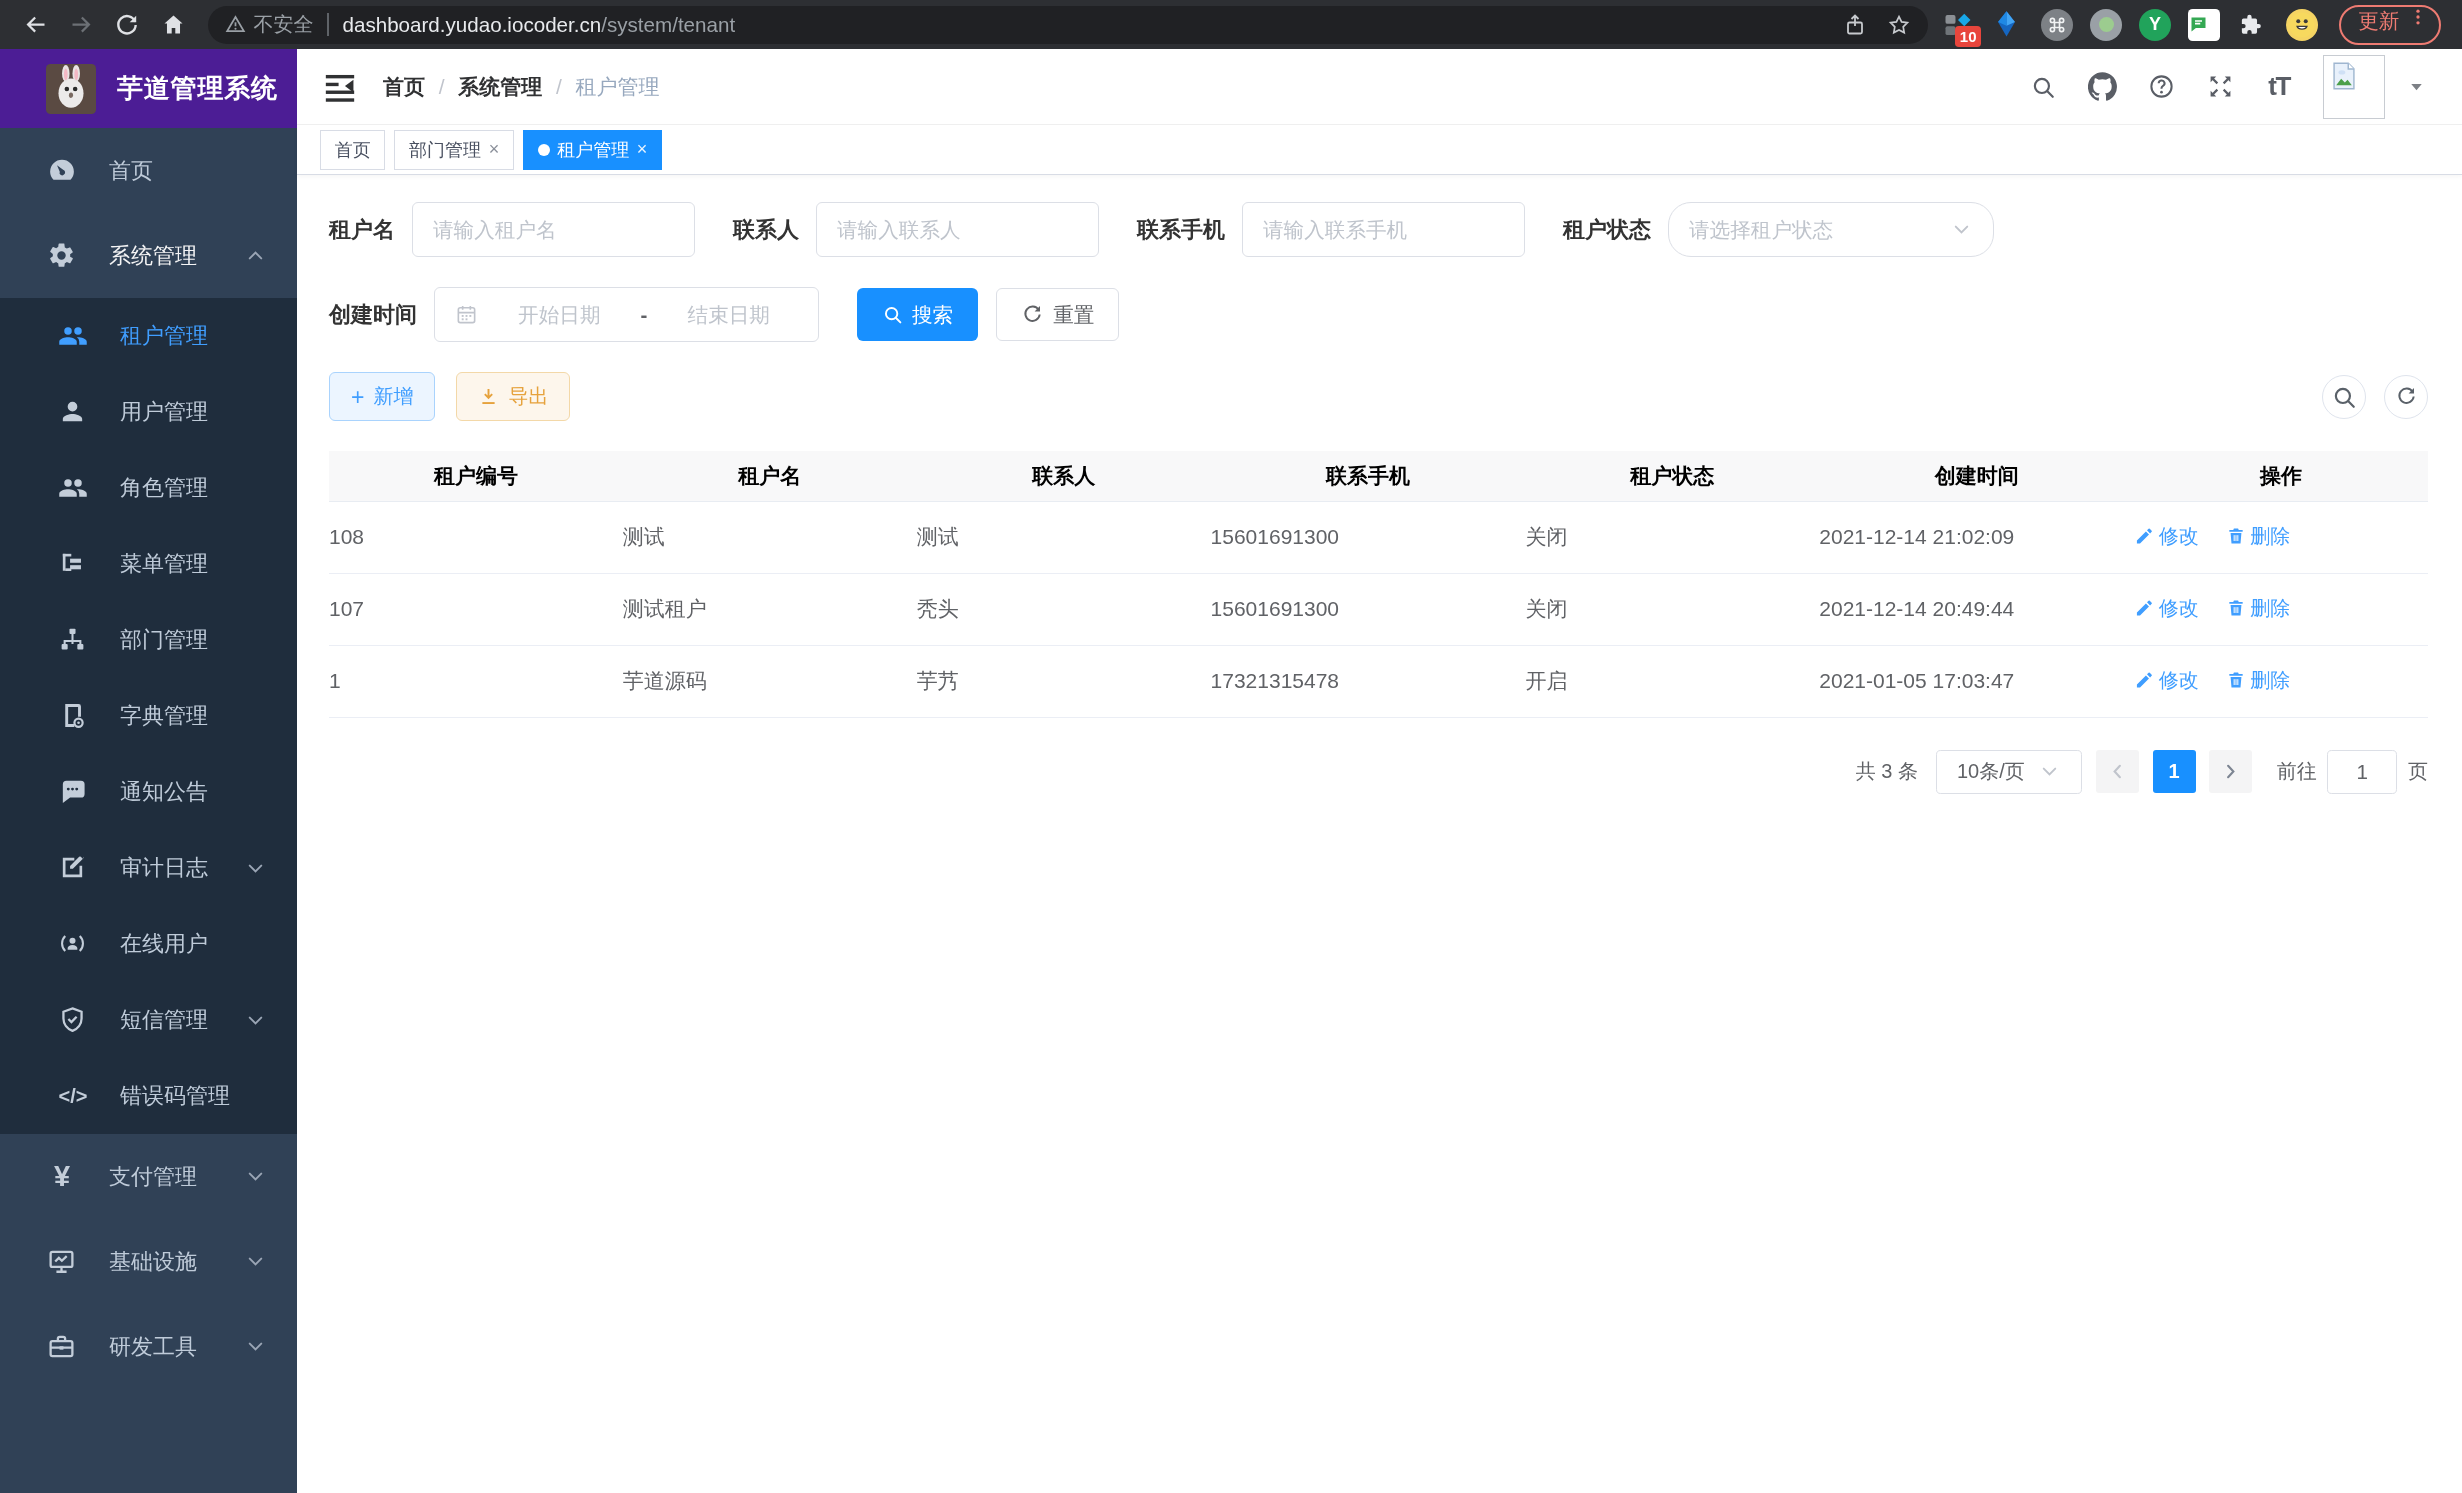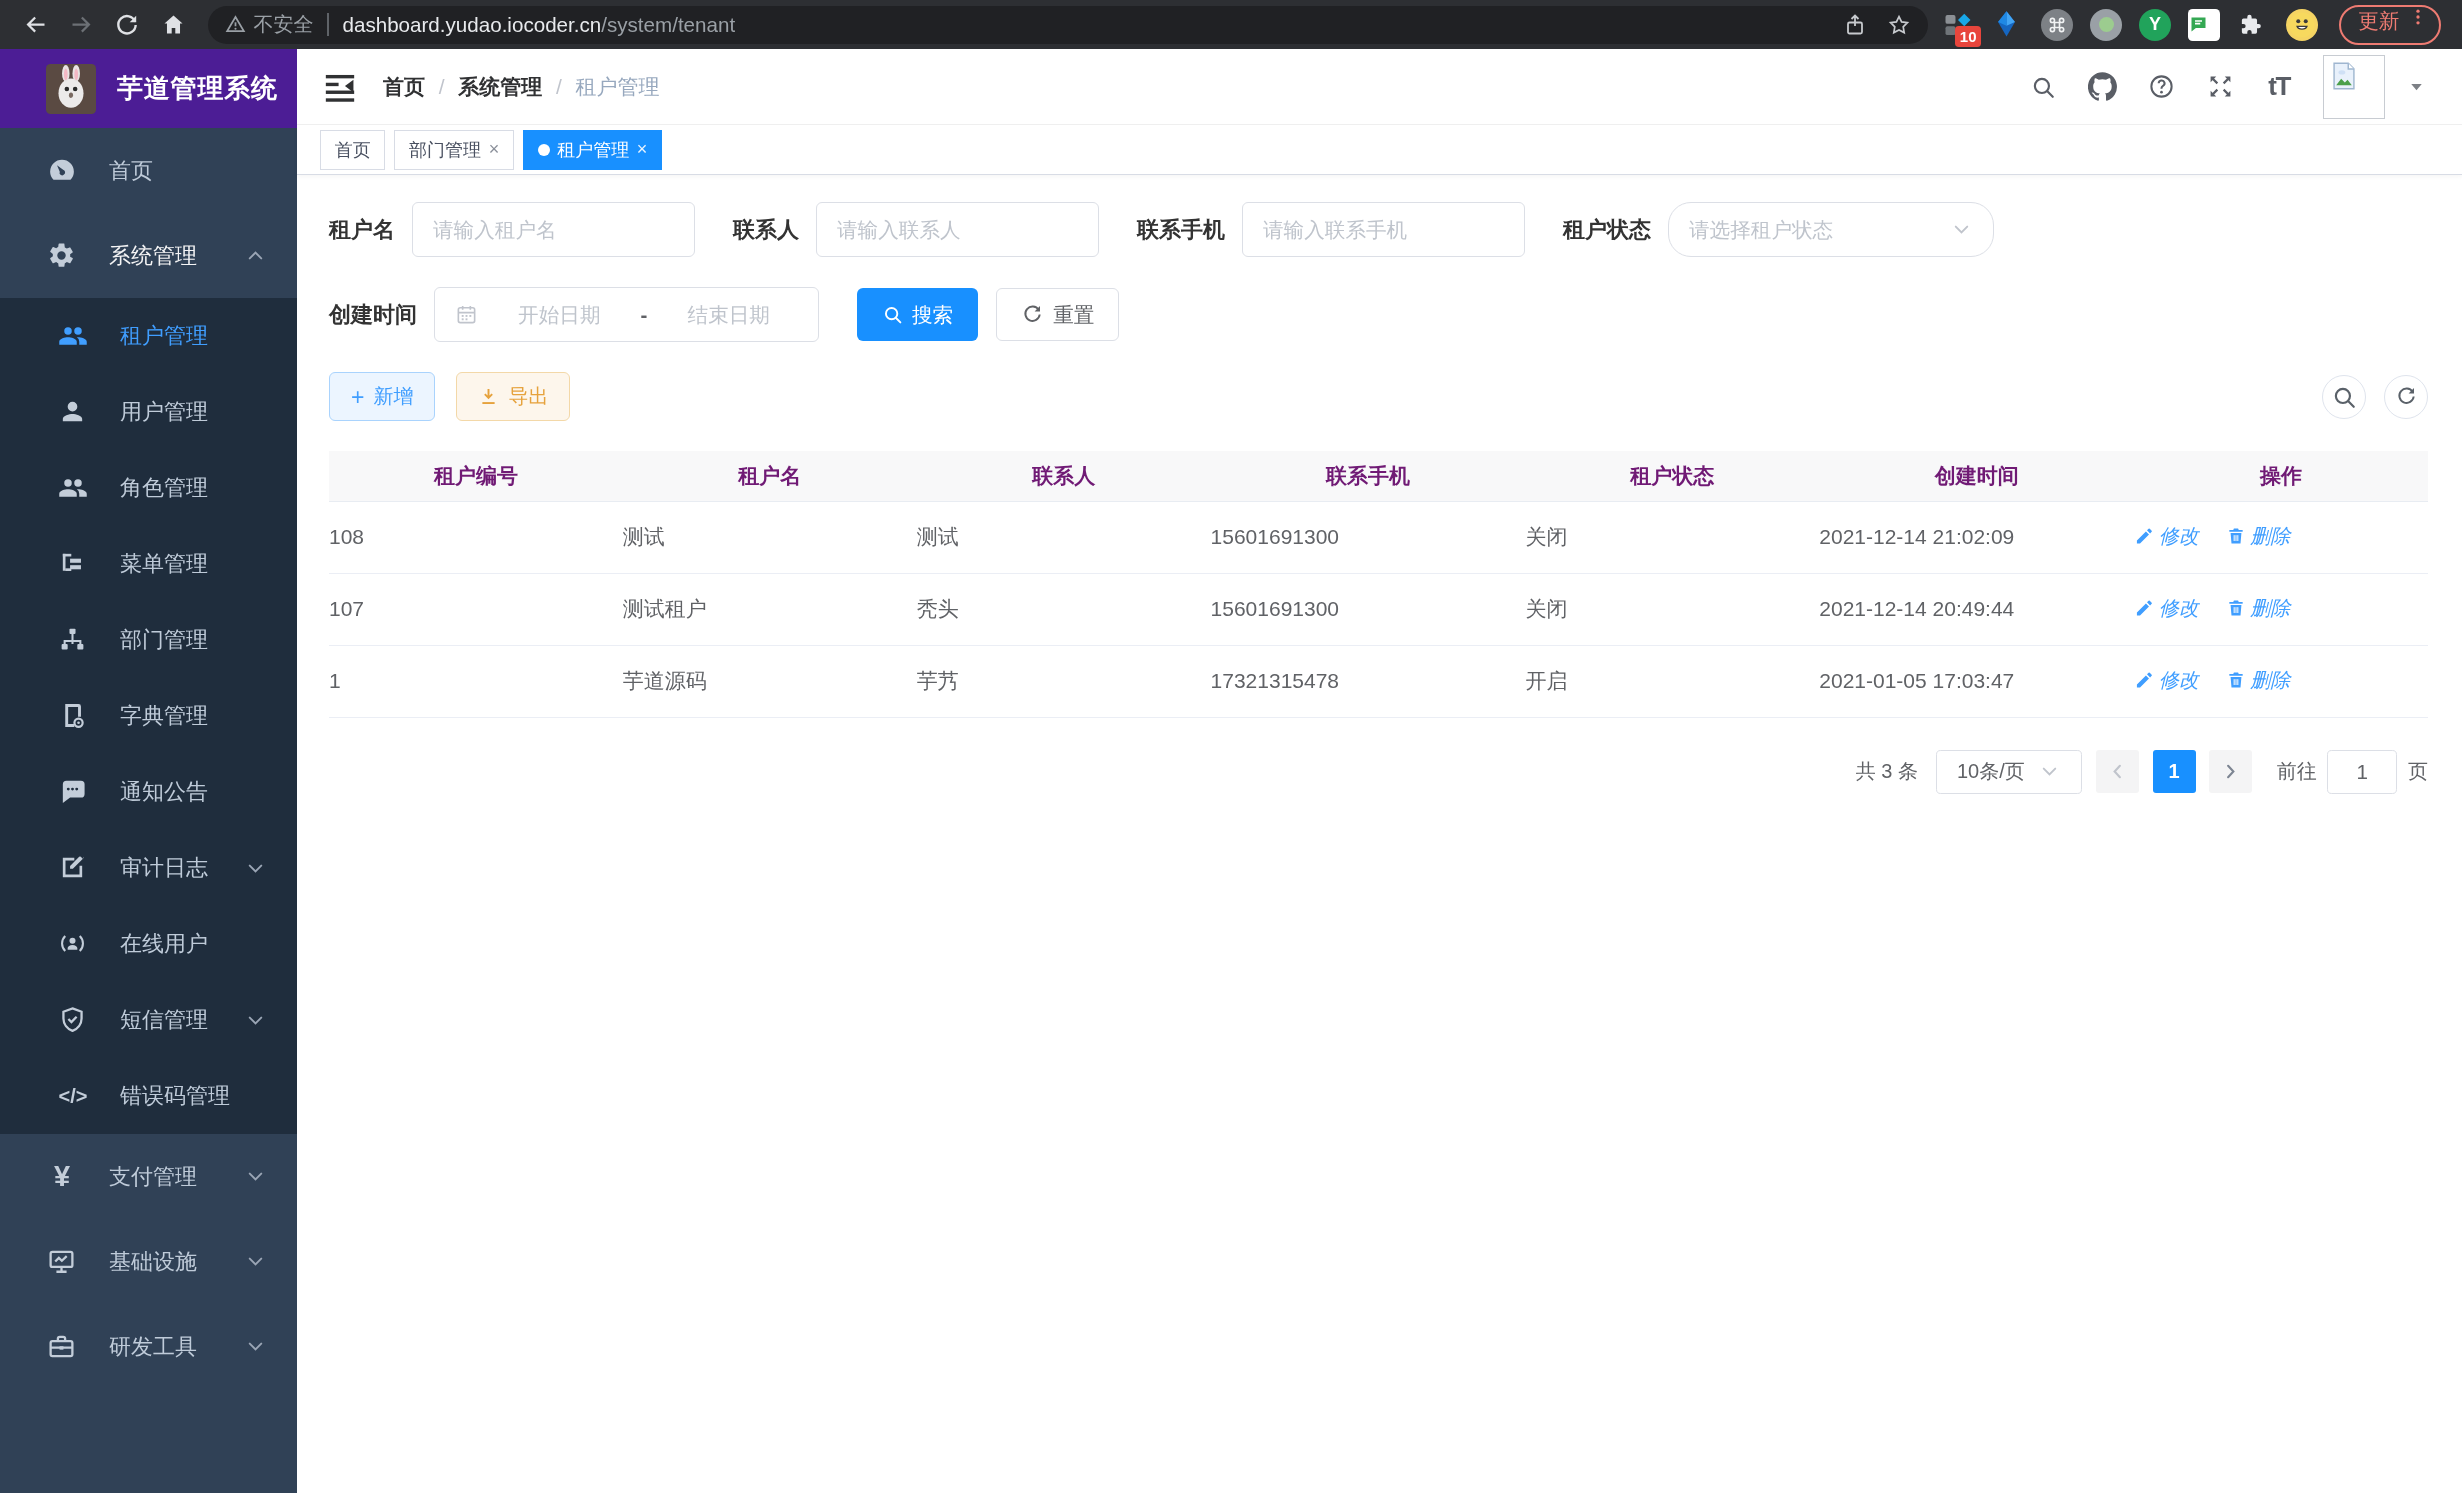--- a/index.html
+++ b/index.html
@@ -85,23 +85,23 @@
   .btn-plain { background:#fff; border-color:#dcdfe6; color:#606266; margin-left:18px; }
   .toolbar { display:flex; align-items:center; margin-bottom:30px; }
   .btn-sm { height:49px; font-size:20px; padding:0 21px; }
   .btn-add { background:#ecf5ff; border-color:#a9d3fd; color:#409eff; }
   .btn-export { background:#fdf6ec; border-color:#f3d8a8; color:#e6a23c; margin-left:21px; }
   .toolbar-right { margin-left:auto; display:flex; gap:18px; }
   .circle-btn { width:44px; height:44px; border-radius:50%; border:1.5px solid #dfe4ed; background:#fff; display:flex; align-items:center; justify-content:center; color:#5a6169; cursor:pointer; }
 
   
   table.grid { width:100%; border-collapse:collapse; table-layout:fixed; }
-  .grid th { background:#f8f8f9; color:#701a75; font-size:21px; font-weight:700; height:50px; border-bottom:1.5px solid #e8ecf2; text-align:center; }
+  .grid th { background:#f8f8f9; color:#000000; font-size:21px; font-weight:700; height:50px; border-bottom:1.5px solid #e8ecf2; text-align:center; }
   .grid td { height:72px; font-size:21px; color:#606266; border-bottom:1.5px solid #ebeef5; }
-  .op-link { color:#409eff; font-size:20px; display:inline-flex; align-items:center; gap:4.6px; cursor:pointer;font-style:italic; }
+  .op-link { color:#409eff; font-size:20px; display:inline-flex; align-items:center; gap:4.6px; cursor:pointer; }
   .op-link + .op-link { margin-left:21px; }
   .op-link svg { width:20px; height:20px; }
 
   
   .pager { display:flex; align-items:center; justify-content:flex-end; margin-top:32px; font-size:20px; color:#606266; gap:13.7px; }
   .pg-total { margin-right:4.6px; }
   .pg-size { width:146px; height:44px; border:1.5px solid #dcdfe6; border-radius:4.6px; display:flex; align-items:center; justify-content:center; gap:13.7px; color:#606266; cursor:pointer; }
   .pg-nav { width:43px; height:43px; border-radius:3px; background:#f4f4f5; display:flex; align-items:center; justify-content:center; color:#7d8592; cursor:pointer; }
   .pg-nav.disabled { color:#c0c4cc; }
   .pg-page { width:43px; height:43px; border-radius:3px; background:#1890ff; color:#fff; display:flex; align-items:center; justify-content:center; font-weight:600; cursor:pointer; }

